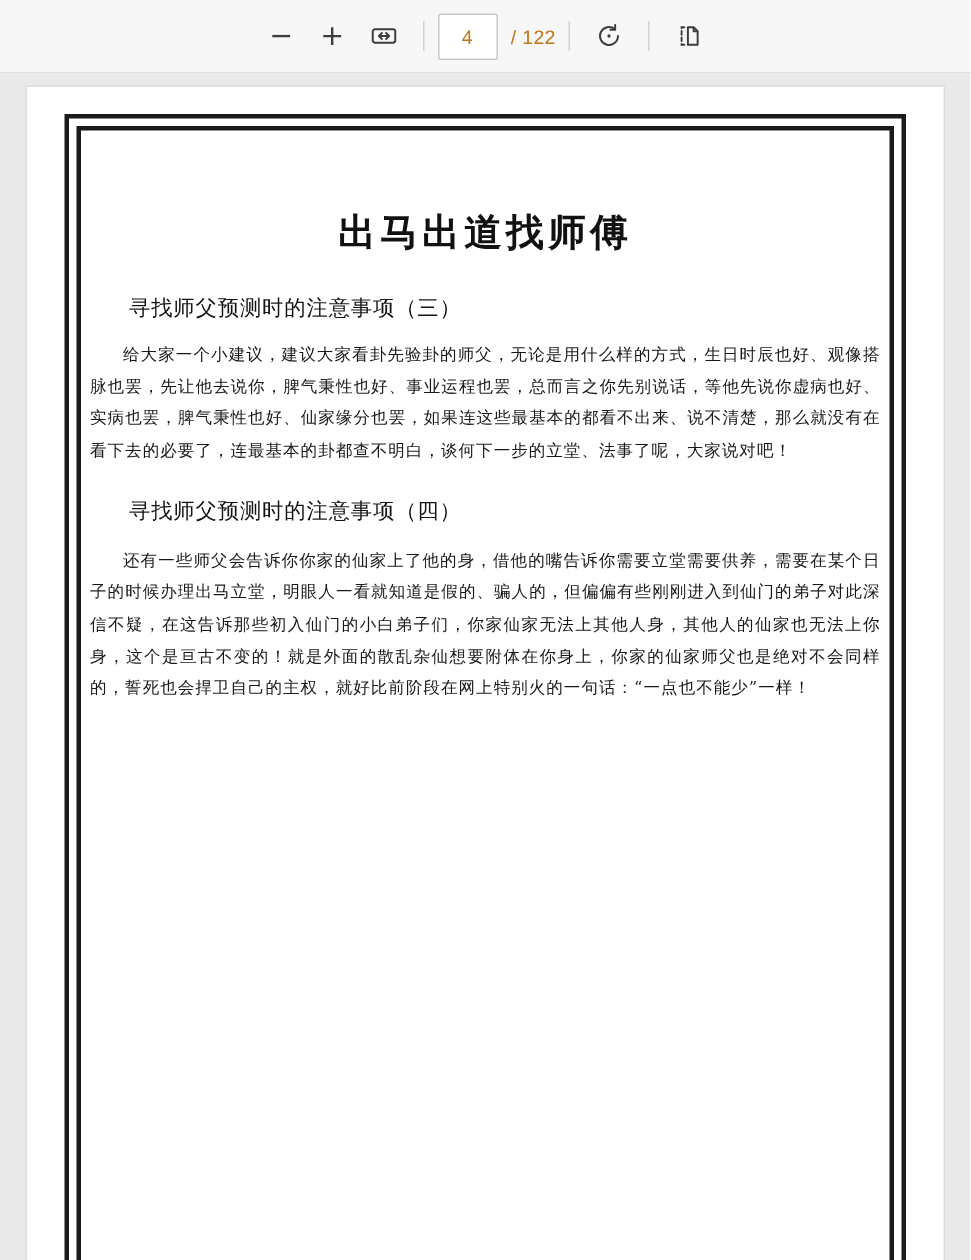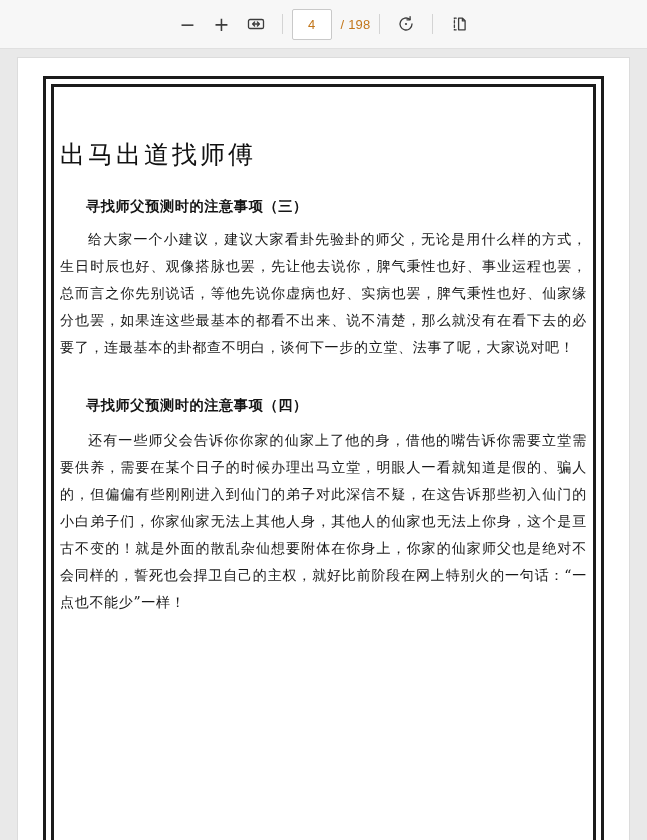--- a/index.html
+++ b/index.html
@@ -131,47 +131,47 @@
     position: absolute;
     left: 42px;
     top: 34px;
     right: 42px;
     bottom: 0;
     overflow: hidden;
   }
 
   
   .doc-title {
-    text-align: left;
+    text-align: center;
     font-family: "DejaVu Serif", "Liberation Serif", serif;
     color: #111111;
-    font-weight: 400;
+    font-weight: 700;
     font-size: 25px;
     line-height: 1.42;
     letter-spacing: 3px;
     margin-top: 45px;
   }
   .doc-title .line2 { display: block; }
 
   .subhead {
     font-family: "DejaVu Serif", "Liberation Serif", serif;
     color: #141414;
-    font-weight: 700;
+    font-weight: 400;
     font-size: 14.2px;
     line-height: 1.6;
     letter-spacing: .6px;
     margin-top: 22px;
     padding-left: 26px;
   }
-  .subhead.second { margin-top: 33px; }
+  .subhead.second { margin-top: 19px; }
 
   .para {
     font-family: "DejaVu Serif", "Liberation Serif", serif;
     color: #181818;
-    font-size: 14px;
+    font-size: 11px;
     line-height: 1.92;
     letter-spacing: .7px;
     text-align: justify;
     text-justify: inter-character;
     text-indent: 2em;
     margin-top: 9px;
   }
   .para.tight { margin-top: 11px; }
 
   .scrollbar-track {
@@ -220,21 +220,21 @@
             <path d="M6.6 8h6.8M6.6 8l2-2M6.6 8l2 2M13.4 8l-2-2M13.4 8l-2 2" stroke-linecap="round" stroke-linejoin="round"></path>
           </svg>
         </span>
       </button>
     </div>
 
     <div class="tb-sep"></div>
 
     <div class="tb-group">
       <input class="pagebox" type="text" value="4" style="">
-      <span class="pagetotal">/ 198</span>
+      <span class="pagetotal">/ 122</span>
     </div>
 
     <div class="tb-sep"></div>
 
     <button class="tb-btn">
       <span>
         <svg class="icon-svg" width="20" height="20" viewBox="0 0 20 20" fill="none" stroke="#3c3c3c" stroke-width="1.3">
           <path d="M16 10a6 6 0 1 1-2.2-4.65" stroke-linecap="round"></path>
           <path d="M14.1 2.6v3.2h-3.2" stroke-linecap="round" stroke-linejoin="round"></path>
           <circle cx="10" cy="10" r="1.1" fill="#3c3c3c" stroke="none"></circle>

